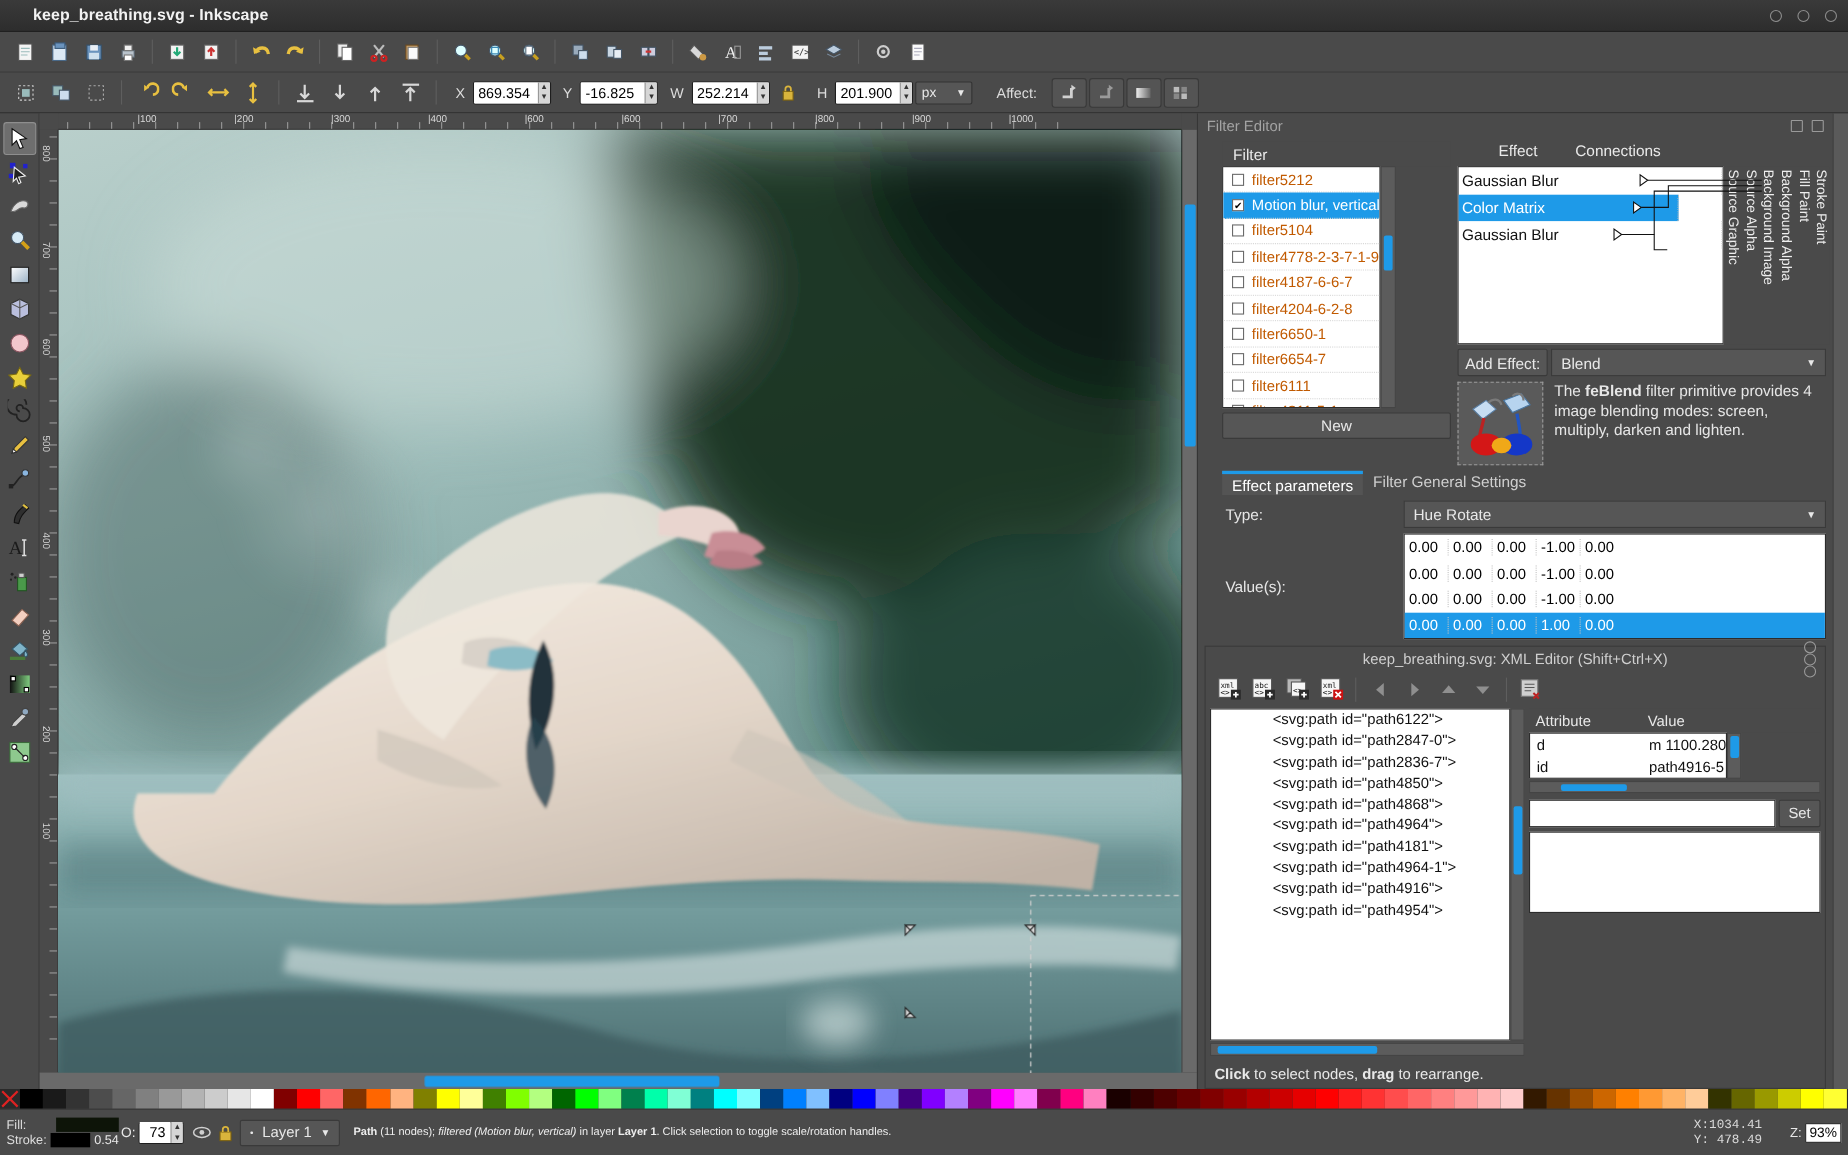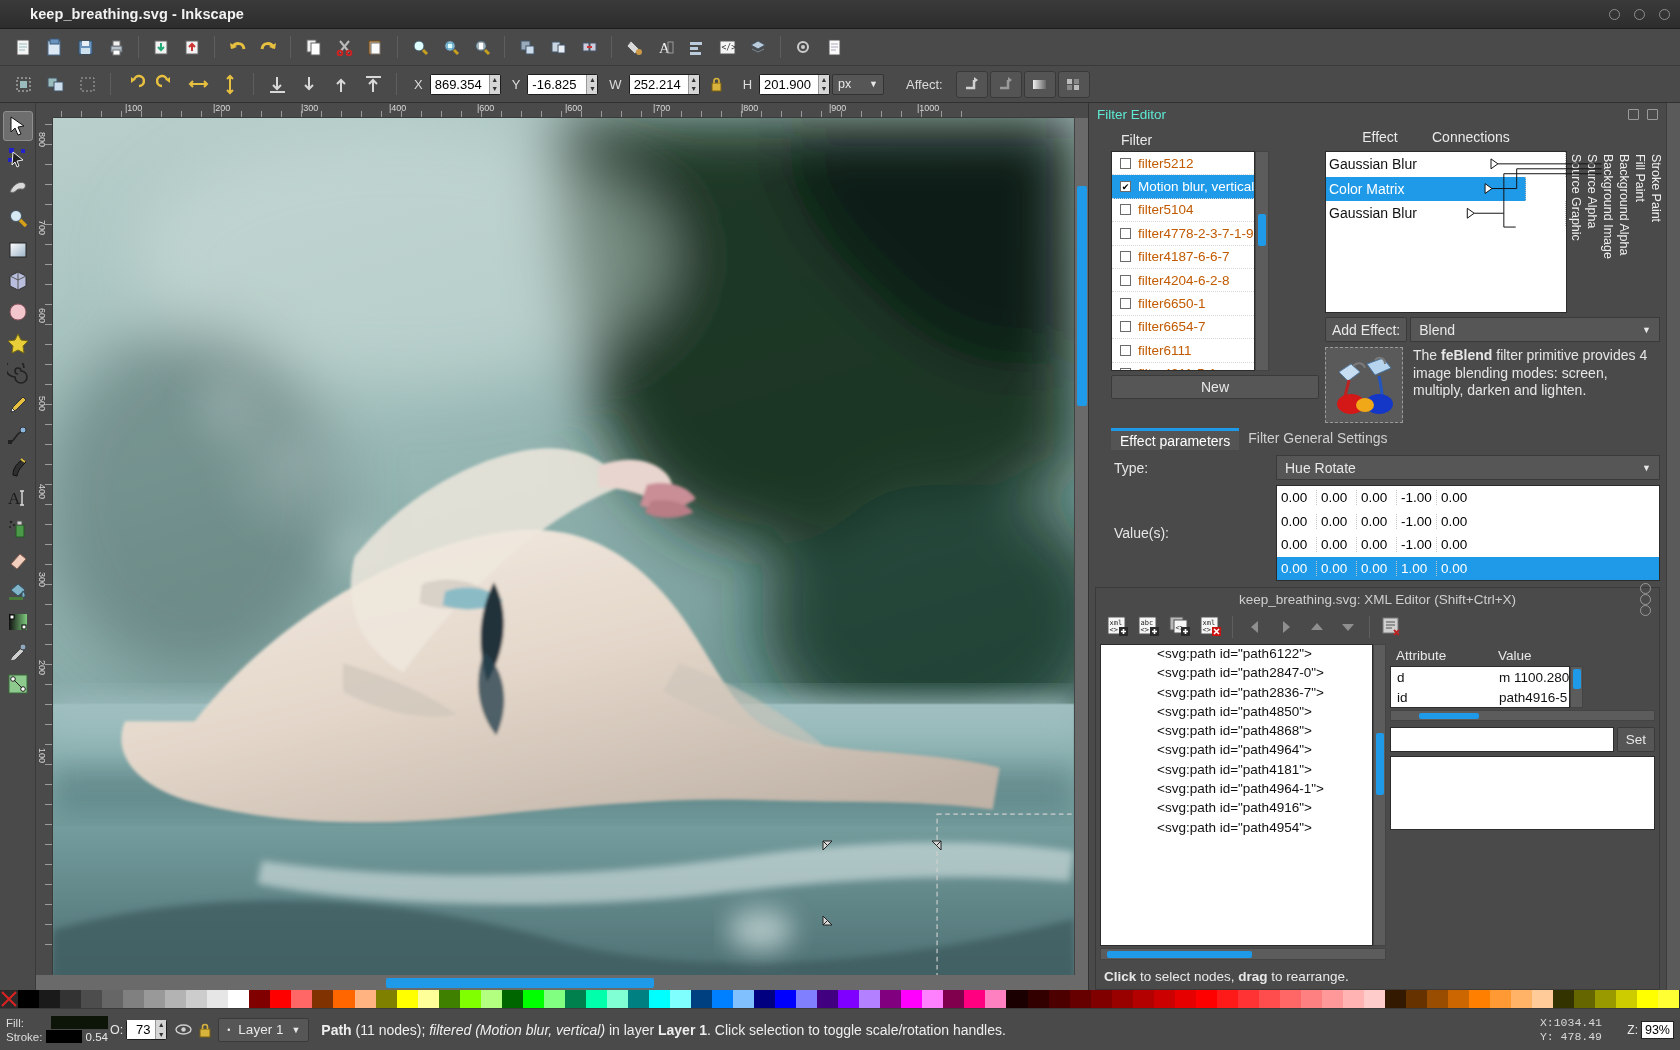--- a/index.html
+++ b/index.html
@@ -77,21 +77,21 @@
   .vscroll { width:14px; background:#6a6a6a; position:relative; border-left:1px solid #444;}
   .vscroll .th { position:absolute; left:2px; width:10px; background:#1e9ae8; border-radius:2px;}
   .hscrollrow { height:15px; display:flex; background:#6a6a6a; }
   .hscrollrow .th { position:absolute; top:3px; height:10px; background:#1e9ae8; border-radius:2px;}
 
   
   .dock { width:578px; background:#4a4a4a; display:flex; flex-direction:column;
      border-left:1px solid #333; }
 
   .panel-title { height:22px; display:flex; align-items:center; padding:0 8px;
-     font-size:13.5px; color:#5eead4; background:#4a4a4a; }
+     font-size:13.5px; color:#a3a3a3; background:#4a4a4a; }
   .panel-title .pt-btns { margin-left:auto; display:flex; gap:8px; }
   .pt-btns span { width:11px; height:11px; border:1.5px solid #9a9a9a; display:block;}
   .pt-btns span.sq { border-radius:1px;}
   .pt-btns span.ci { border-radius:50%;}
 
   .fe-body { padding:4px 6px 0 22px; display:flex; flex-direction:column; }
   .fe-top { display:flex; gap:6px; }
 
   .flist-wrap { width:208px; display:flex; flex-direction:column;}
   .lhead { height:22px; background:#4a4a4a; font-size:14px; color:#eaeaea;
@@ -200,21 +200,21 @@
   .fillstroke { width:108px; padding-left:6px; font-size:11.5px; line-height:14px;}
   .fsline { display:flex; align-items:center; gap:4px;}
   .fsline .k{ width:42px; color:#ddd;}
   .swatchF { width:58px; height:13px; background:#0d1408;}
   .swatchS { width:42px; height:13px; background:#000;}
   .opa { display:flex; align-items:center; gap:3px; margin-left:2px;}
   .opa .ol{ font-size:12.5px;}
   .layerbox { display:flex; align-items:center; gap:6px; margin-left:8px;}
   .layerSel { background:#565656; border:1px solid #3a3a3a; height:24px;
      display:flex; align-items:center; padding:0 8px; gap:8px; font-size:13.5px; border-radius:2px;}
-  .statusmsg { margin-left:12px; font-size:14px; color:#eee;text-align:center;}
+  .statusmsg { margin-left:12px; font-size:10px; color:#eee;text-align:center;}
   .statusmsg b{font-weight:bold;}
   .statusmsg i{font-style:italic;}
   .coords { position:absolute; right:78px; font-family:"Liberation Mono", monospace;
      font-size:11.5px; line-height:14px; color:#d8d8d8; text-align:right;}
   .zoomwrap { position:absolute; right:6px; display:flex; align-items:center; gap:3px;}
   .zoomwrap .zl{ font-size:12px;}
   .zoomfield { background:#fff; color:#000; font-size:12.5px; padding:1px 3px; border:1px solid #222;}
   svg{display:block;}
 </style>
 </head>

